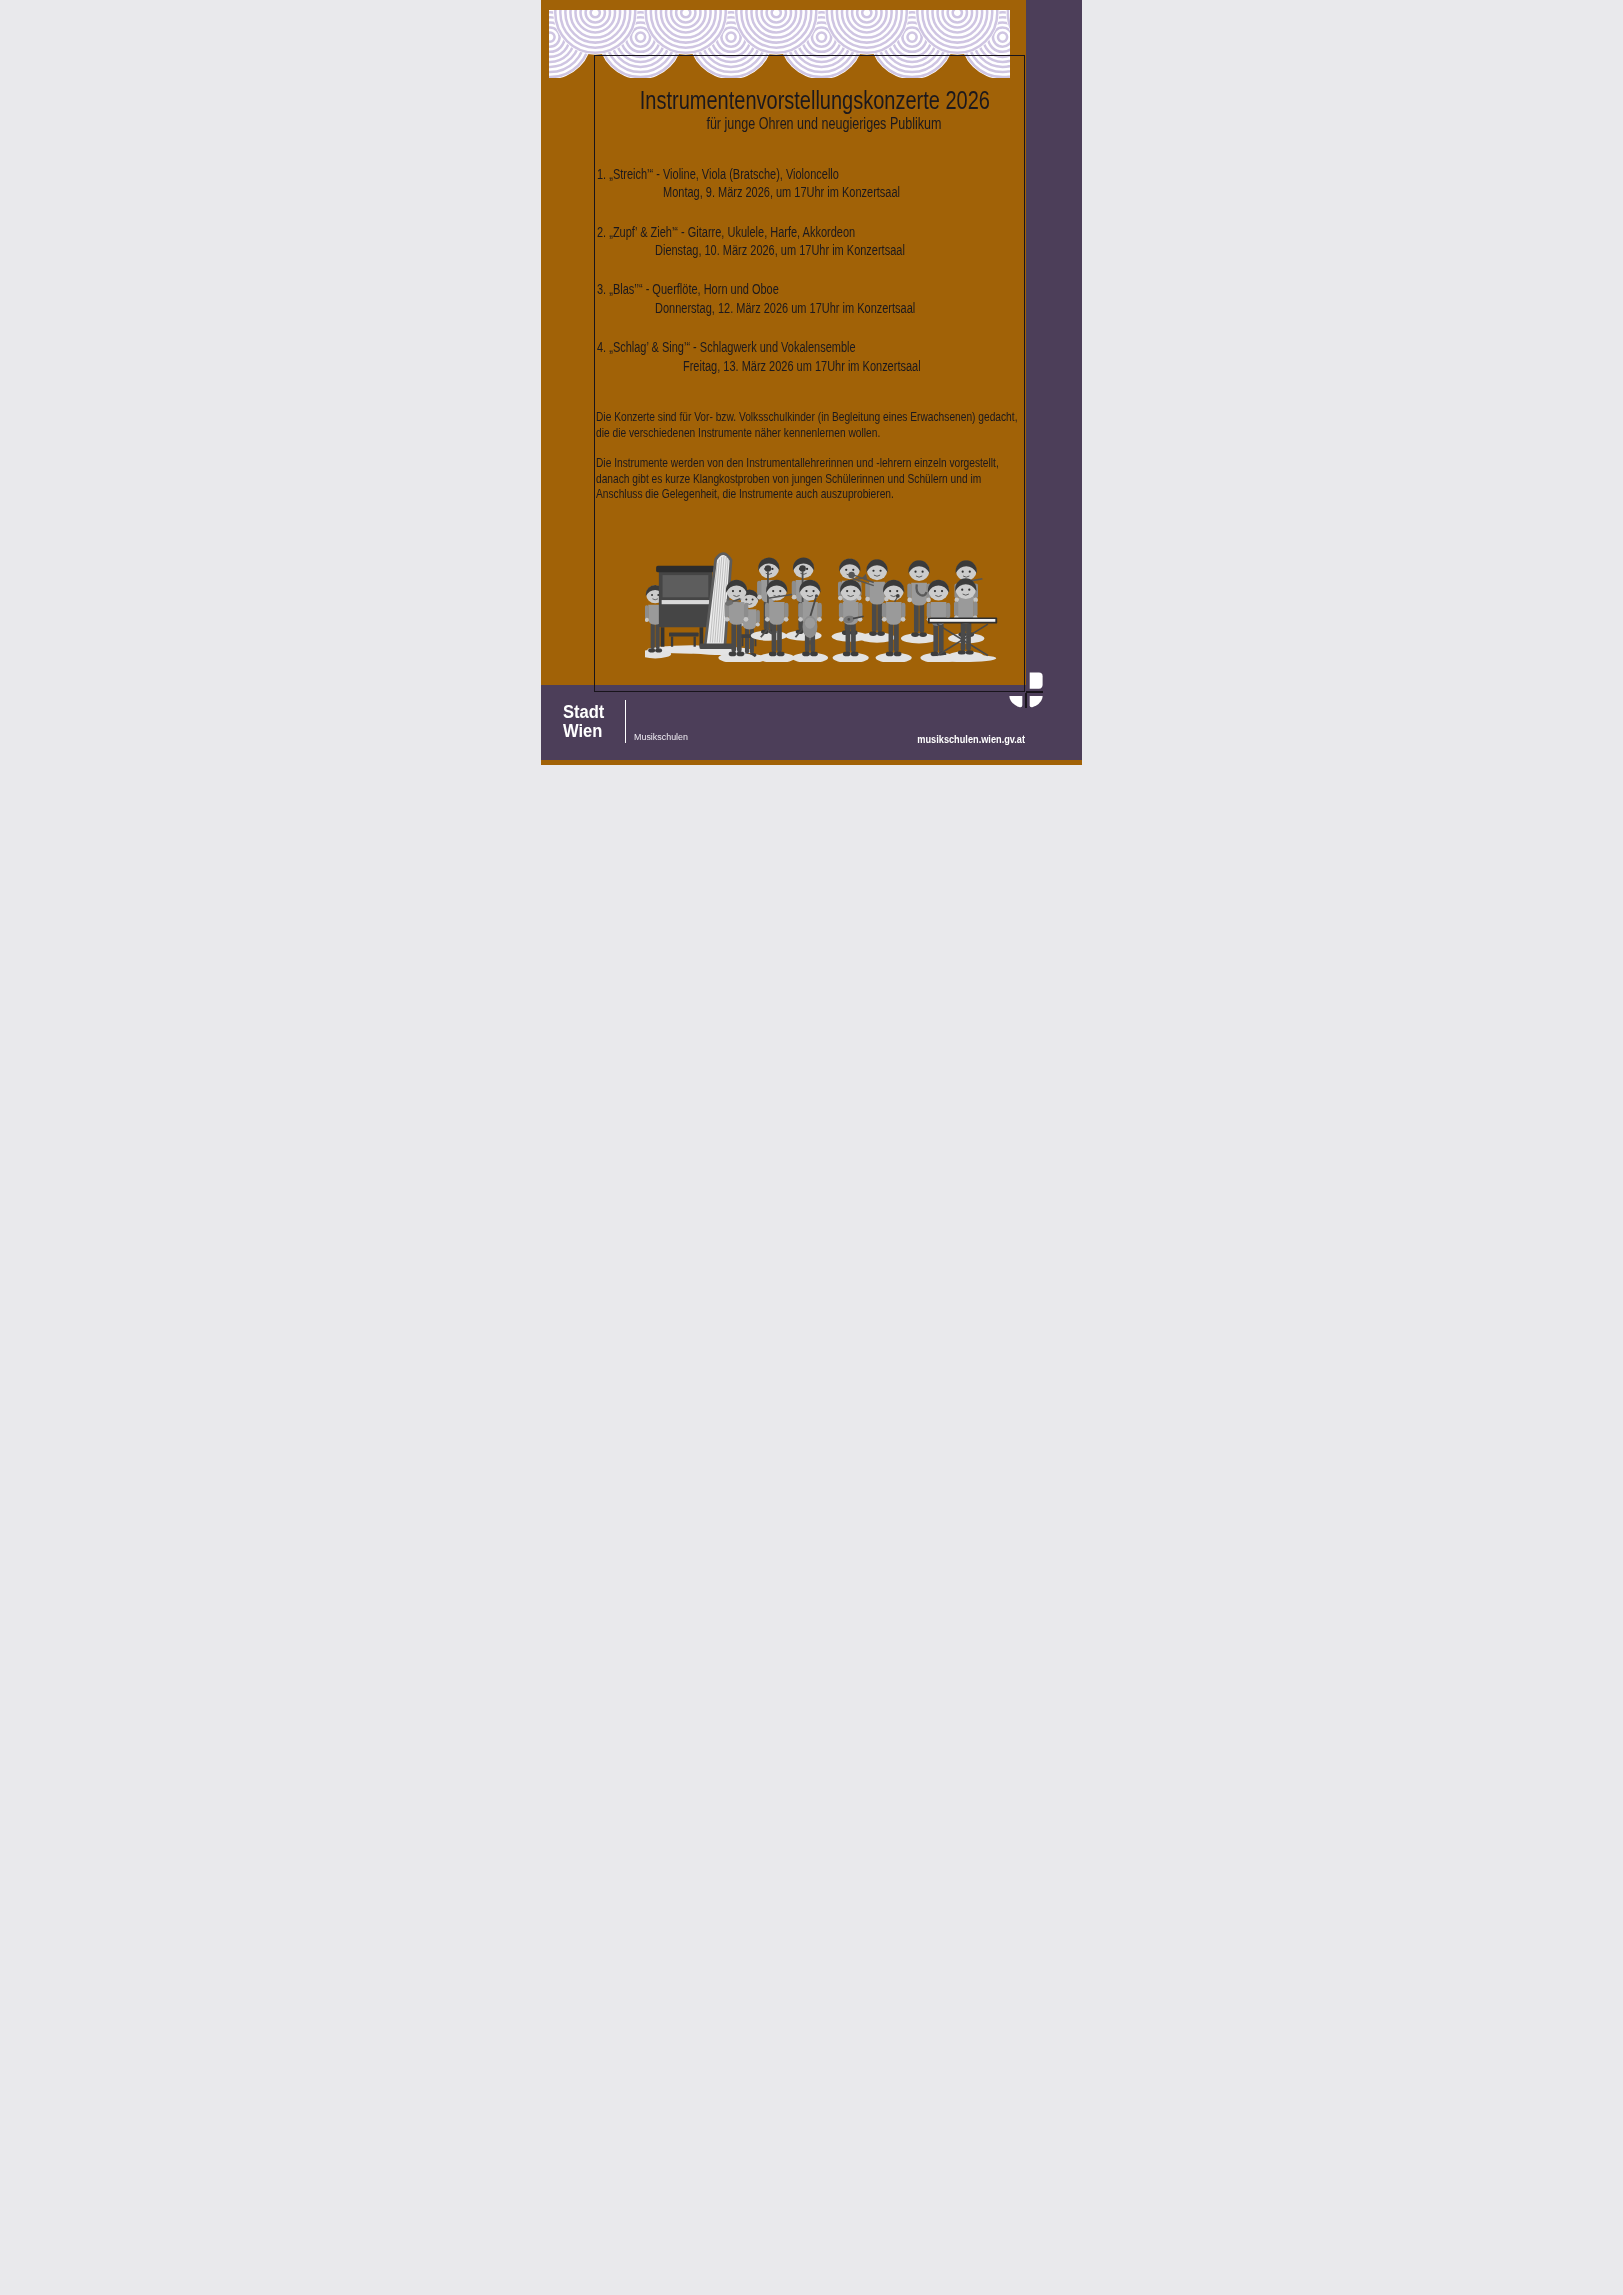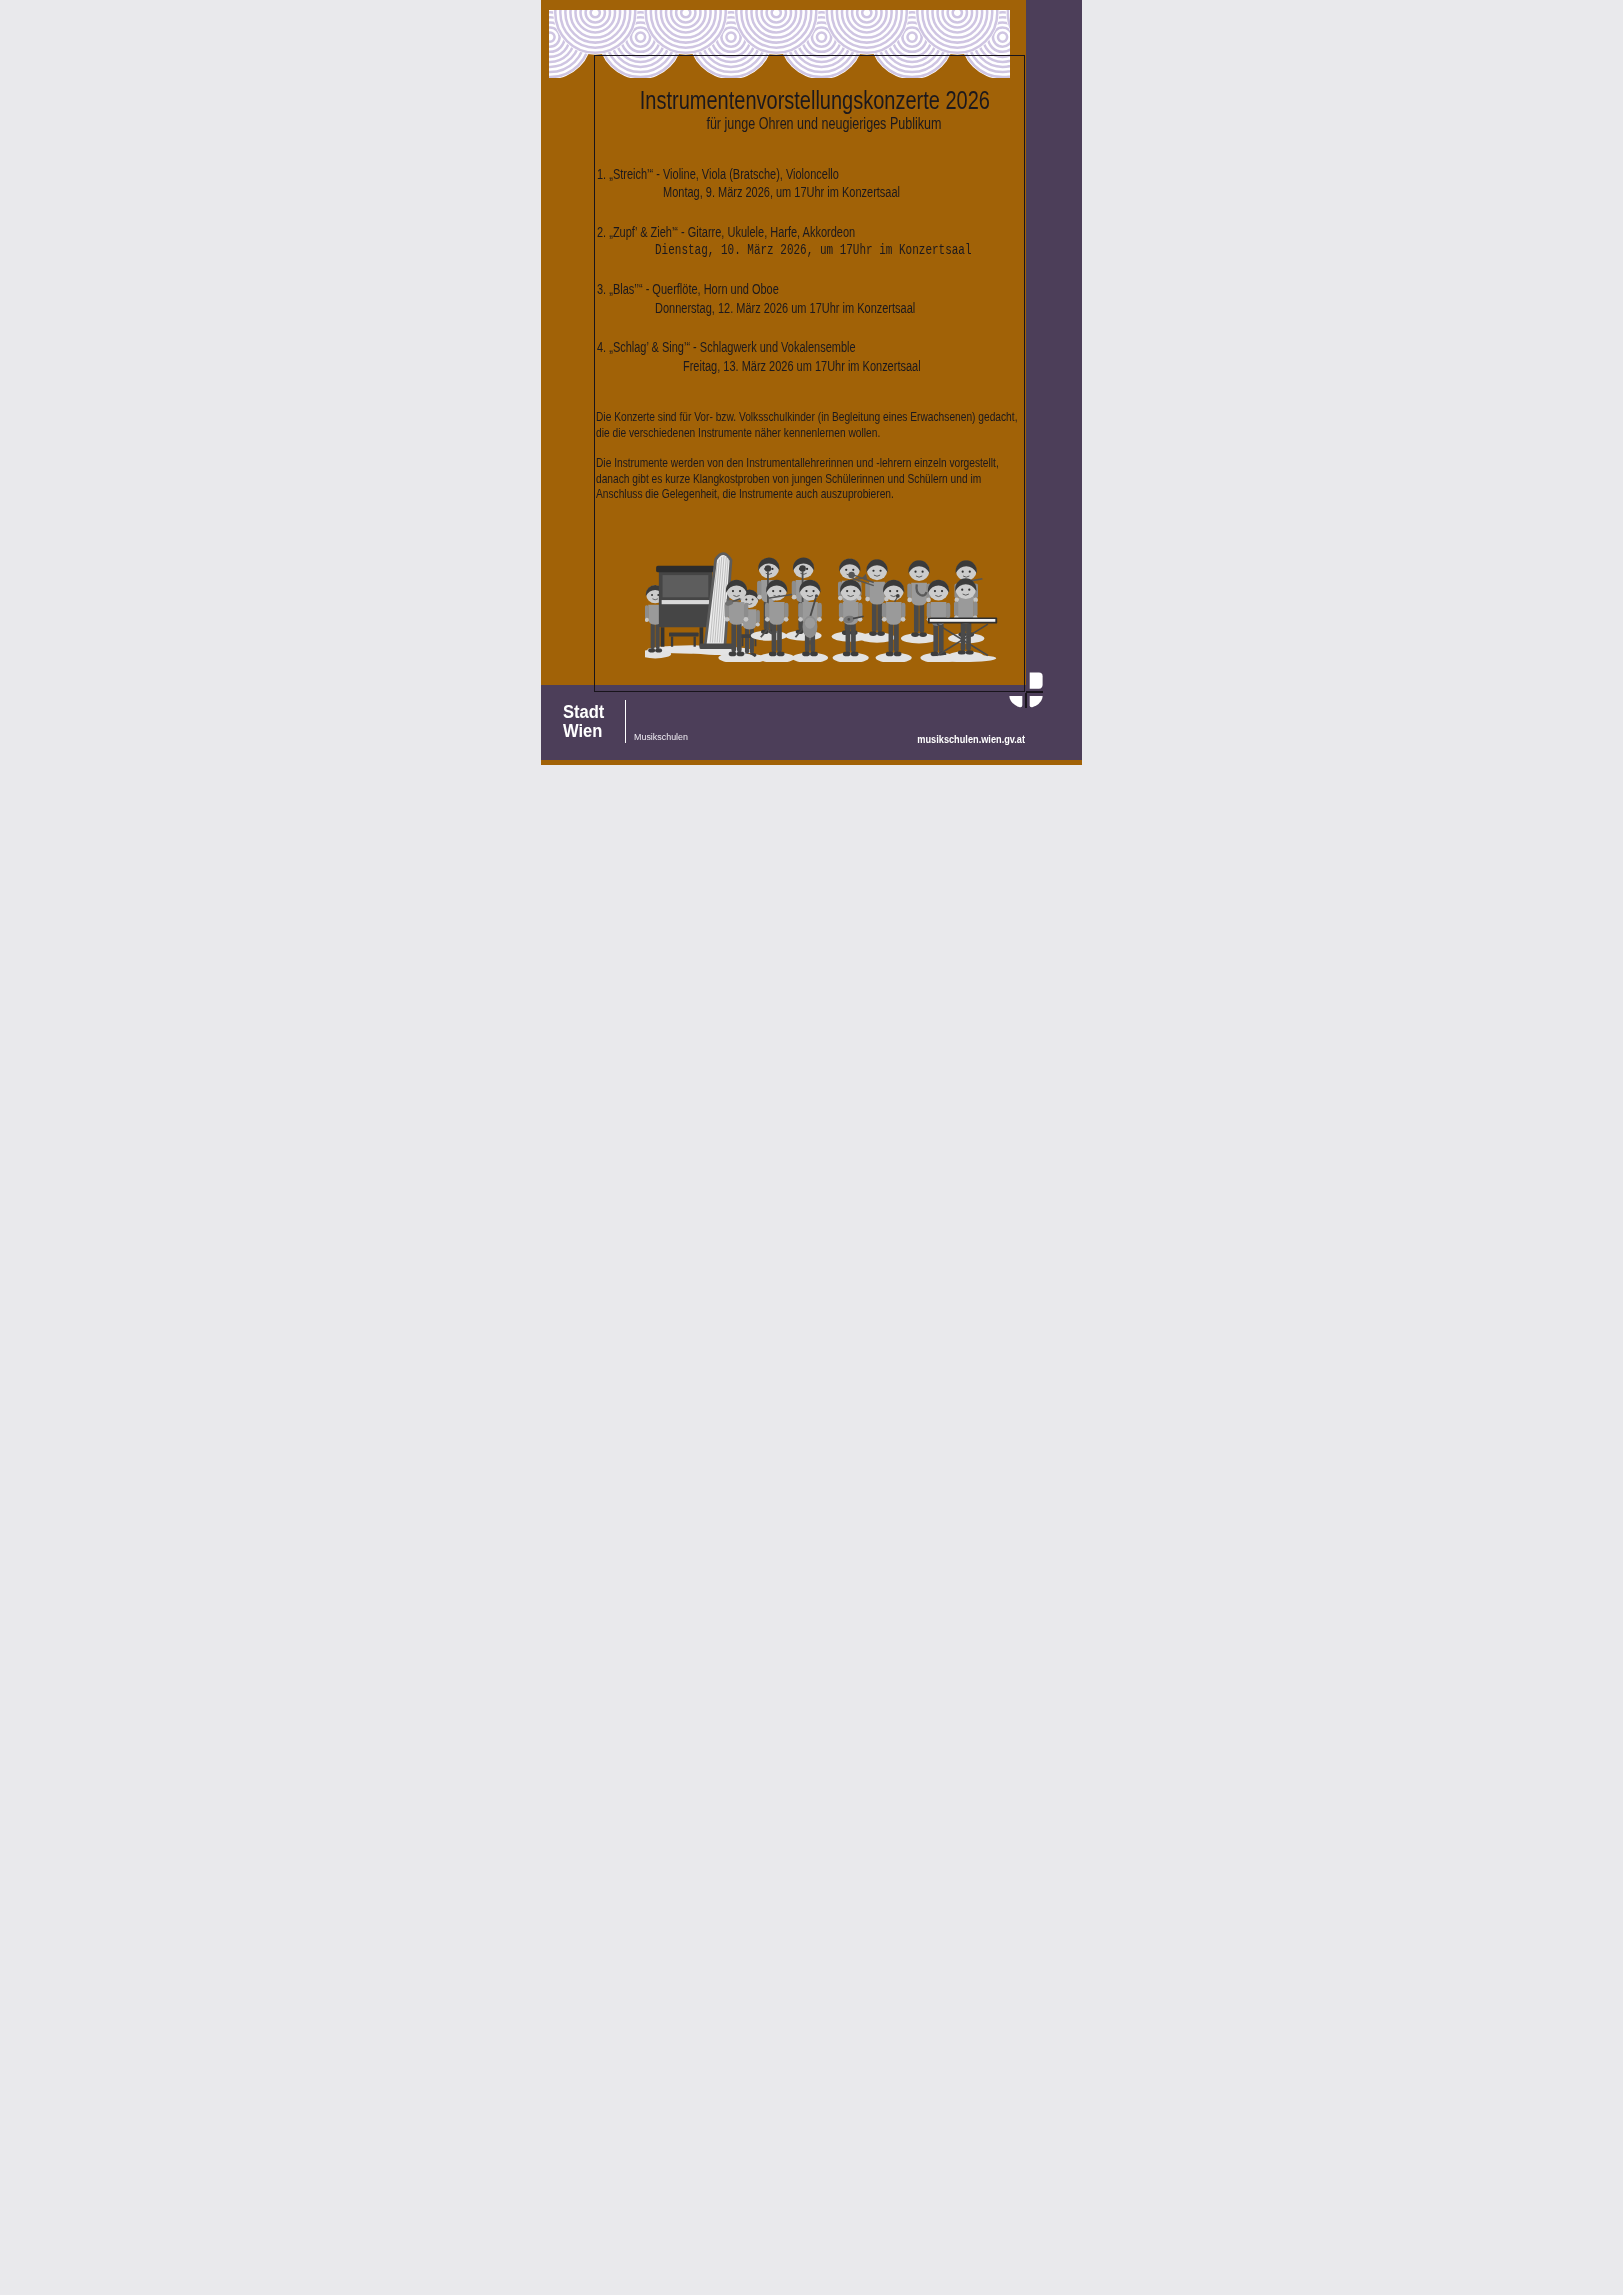--- a/index.html
+++ b/index.html
@@ -91,21 +91,21 @@
     <span class="cxc">für junge Ohren und neugieriges Publikum</span>
   </div>
 
   <div class="evline" style="left:56px; top:166px;">
     <span class="cx">1. „Streich’“ - Violine, Viola (Bratsche), Violoncello</span></div>
   <div class="evline" style="left:114px; top:184px;margin-left:8px;">
     <span class="cx">Montag, 9. März 2026, um 17Uhr im Konzertsaal</span></div>
 
   <div class="evline" style="left:56px; top:224px;">
     <span class="cx">2. „Zupf’ &amp; Zieh’“ - Gitarre, Ukulele, Harfe, Akkordeon</span></div>
-  <div class="evline" style="left:114px; top:242px;font-family:Liberation Mono, monospace;">
+  <div class="evline" style="left:114px; top:242px;">
     <span class="cx">Dienstag, 10. März 2026, um 17Uhr im Konzertsaal</span></div>
 
   <div class="evline" style="left:56px; top:281px;">
     <span class="cx">3. „Blas’’“ - Querflöte, Horn und Oboe</span></div>
   <div class="evline" style="left:114px; top:300px;">
     <span class="cx">Donnerstag, 12. März 2026 um 17Uhr im Konzertsaal</span></div>
 
   <div class="evline" style="left:56px; top:339px;">
     <span class="cx">4. „Schlag’ &amp; Sing’“ - Schlagwerk und Vokalensemble</span></div>
   <div class="evline" style="left:114px; top:358px;margin-left:28px;">

